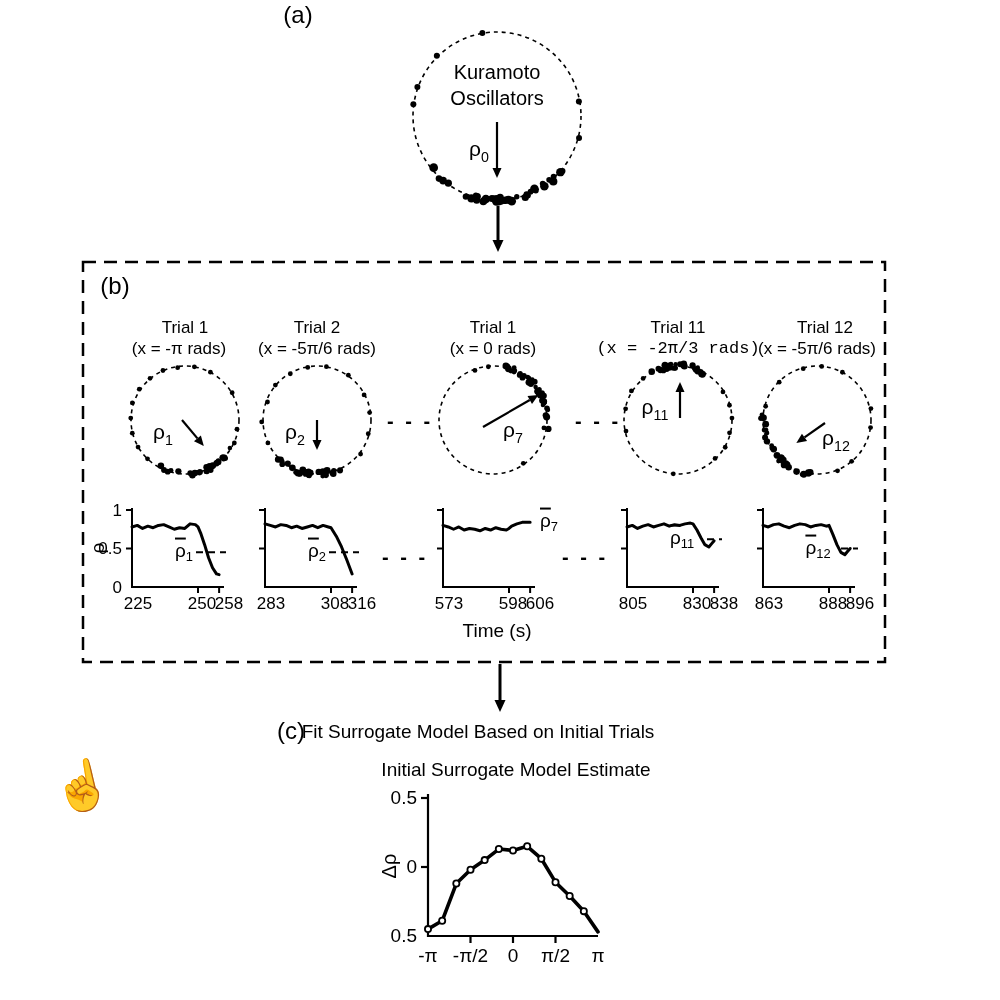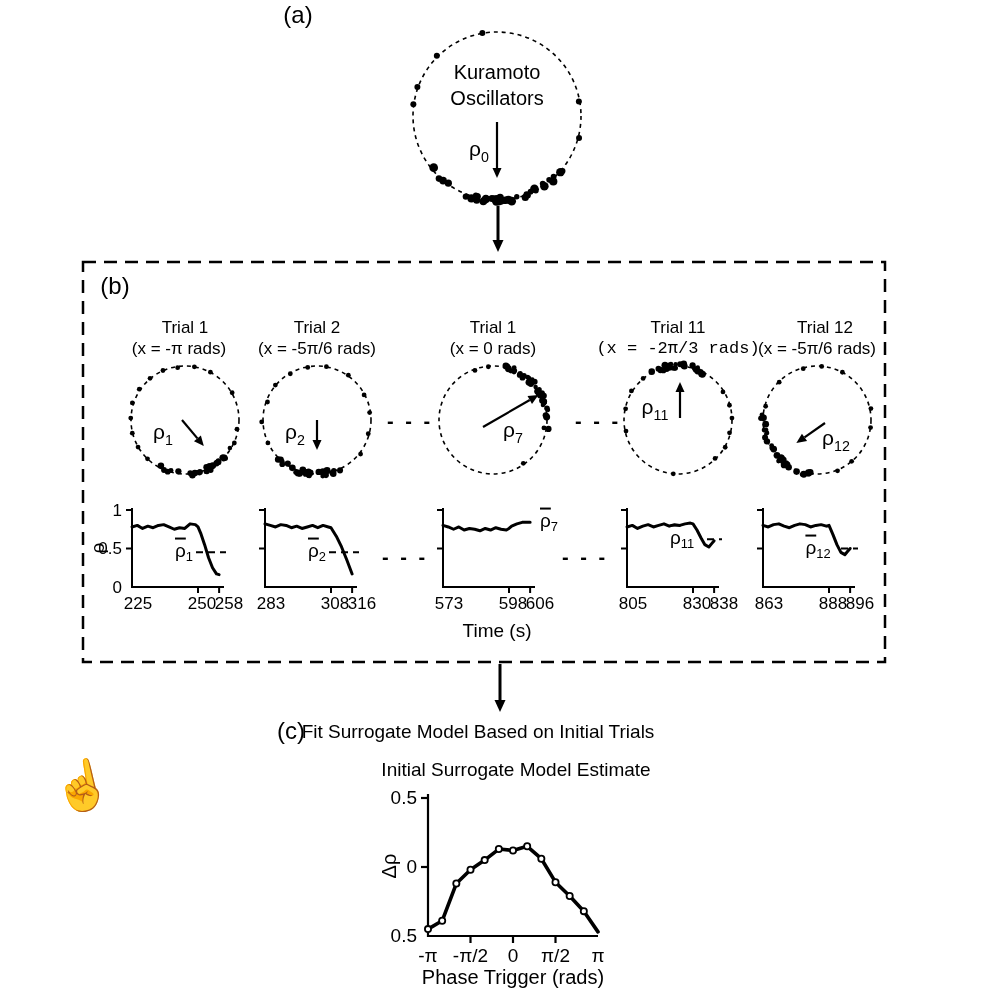--- a/index.html
+++ b/index.html
@@ -444,21 +444,20 @@
     <div class="t sep" style="left:410px;top:421px;">- - -</div>
     <div class="t sep" style="left:598px;top:421px;">- - -</div>
     <div class="t sep" style="left:405px;top:557px;">- - -</div>
     <div class="t sep" style="left:585px;top:557px;">- - -</div>
 
     <div class="t" style="left:497px;top:631px;font-size:19px;">Time (s)</div>
 
     <div class="t" style="left:291px;top:731px;font-size:24px;">(c)</div>
     <div class="t" style="left:478px;top:732px;font-size:19px;">Fit Surrogate Model Based on Initial Trials</div>
     <div class="t" style="left:516px;top:770px;font-size:19px;">Initial Surrogate Model Estimate</div>
-    <div class="t" style="left:513px;top:977px;font-size:20px;">Phase Trigger (rads)</div>
   <div class="t" style="left: 163px; top: 432px; font-size: 21px;">ρ<sub>1</sub></div>
       <div class="t" style="left: 295px; top: 432px; font-size: 21px;">ρ<sub>2</sub></div>
       <div class="t" style="left: 513px; top: 430px; font-size: 21px;">ρ<sub>7</sub></div>
       <div class="t" style="left: 655px; top: 407px; font-size: 21px;">ρ<sub>11</sub></div>
       <div class="t" style="left: 836px; top: 438px; font-size: 21px;">ρ<sub>12</sub></div>
       <div class="t" style="left: 184px; top: 551.35px; font-size: 19px;"><span class="ol">ρ</span><sub>1</sub></div>
       <div class="t" style="left: 317px; top: 551.35px; font-size: 19px;"><span class="ol">ρ</span><sub>2</sub></div>
       <div class="t" style="left: 549px; top: 521.32px; font-size: 19px;"><span class="ol">ρ</span><sub>7</sub></div>
       <div class="t" style="left: 682px; top: 538.26px; font-size: 19px;"><span class="ol">ρ</span><sub>11</sub></div>
       <div class="t" style="left: 818px; top: 547.5px; font-size: 19px;"><span class="ol">ρ</span><sub>12</sub></div>

